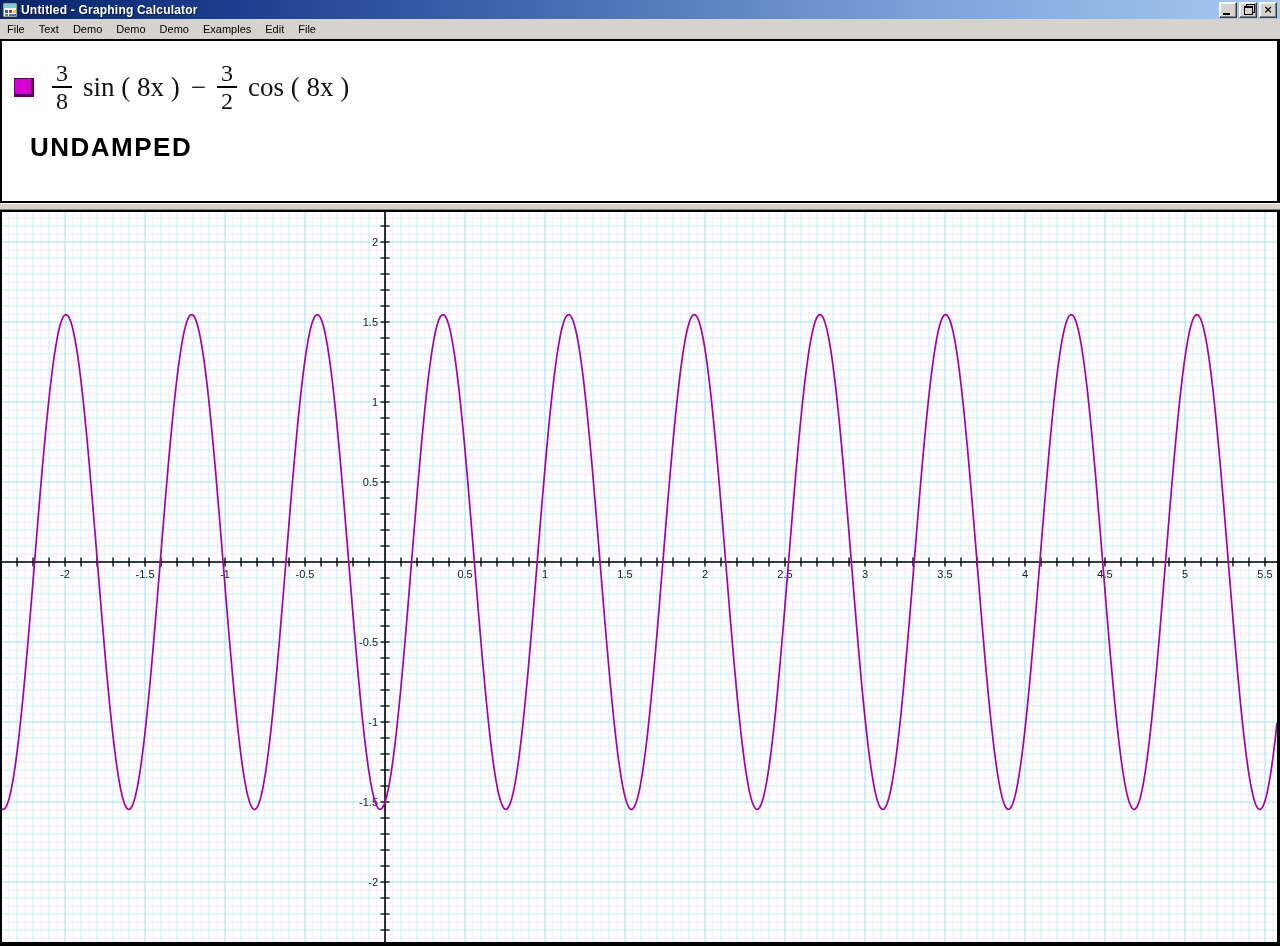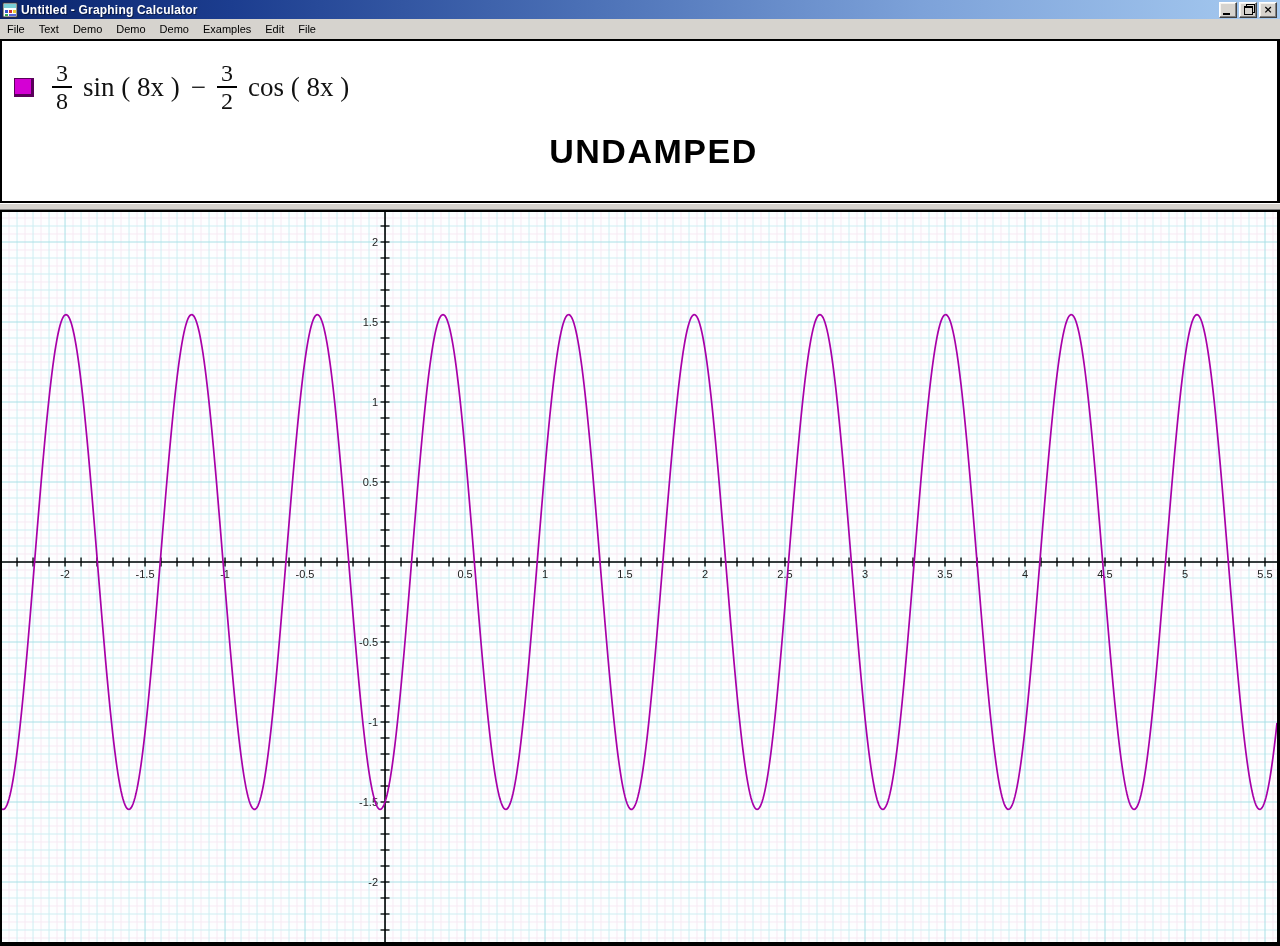--- a/index.html
+++ b/index.html
@@ -35,21 +35,21 @@
   .eq-row{display:flex;align-items:center;margin:20px 0 0 12px;}
   .bullet{width:16px;height:15px;background:#d400d4;
     border:1px solid #5a005a;border-right-width:3px;border-bottom-width:3px;
     margin-right:18px;flex:0 0 auto;}
   .math{display:inline-flex;align-items:center;gap:11px;
     font-family:"Liberation Serif",serif;font-size:27px;color:#111;}
   .frac{display:inline-flex;flex-direction:column;align-items:center;
     font-size:24px;line-height:1.02;}
   .frac .num{border-bottom:2px solid #000;padding:0 4px 1px 4px;}
   .frac .den{padding-top:1px;}
-  .caption{margin:18px 0 0 28px;font-weight:bold;font-size:34px;letter-spacing:1.5px;color:#000;text-align:center;}
+  .caption{margin:18px 0 0 28px;font-weight:bold;font-size:26px;letter-spacing:1.5px;color:#000;}
 
   
   .splitter{position:absolute;left:0;top:203px;width:1280px;height:7px;background:#d6d3ce;
     border-top:1px solid #ffffff;border-bottom:1px solid #808080;box-sizing:border-box;}
 
   
   .graph-panel{position:absolute;left:0;top:210px;width:1280px;height:736px;box-sizing:border-box;
     border:2px solid #000;border-right-width:3px;border-bottom-width:4px;background:#fdfeff;}
   .graph-panel svg{display:block;}
 </style>

